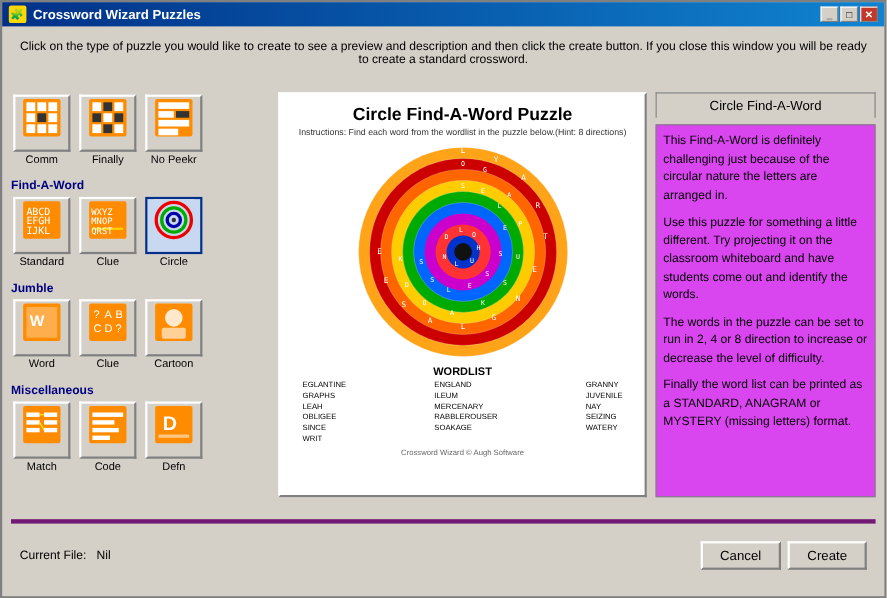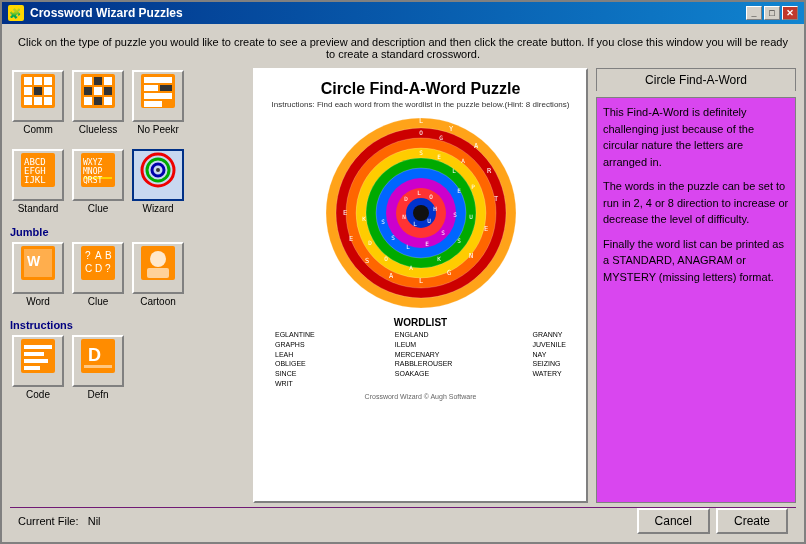--- a/index.html
+++ b/index.html
@@ -68,21 +68,21 @@
     }
     .close-btn {
       background: #c0392b;
       color: white;
     }
     .content {
       flex: 1;
       display: flex;
       flex-direction: column;
       padding: 8px;
-      gap: 4px;
+      gap: 20px;
     }
     .instructions {
       text-align: center;
       font-size: 11px;
       color: #000;
       padding: 4px;
     }
     .main-area {
       display: flex;
       gap: 8px;
@@ -217,22 +217,22 @@
       line-height: 1.5;
     }
     .desc-box p {
       margin-bottom: 8px;
     }
     
     .bottom-bar {
       display: flex;
       align-items: center;
       justify-content: space-between;
-      padding: 0 8px;
-      border-top: 1px solid #701a75;
+      padding: 16px 8px;
+      border-top: 4px solid #701a75;
       flex-shrink: 0;
     }
     .current-file {
       font-size: 11px;
     }
     .action-buttons {
       display: flex;
       gap: 6px;
     }
     .win-btn {
@@ -303,39 +303,40 @@
                   <rect x="15" y="5" width="8" height="8" fill="#333"></rect>
                   <rect x="25" y="5" width="8" height="8" fill="white"></rect>
                   <rect x="5" y="15" width="8" height="8" fill="#333"></rect>
                   <rect x="15" y="15" width="8" height="8" fill="white"></rect>
                   <rect x="25" y="15" width="8" height="8" fill="#333"></rect>
                   <rect x="5" y="25" width="8" height="8" fill="white"></rect>
                   <rect x="15" y="25" width="8" height="8" fill="#333"></rect>
                   <rect x="25" y="25" width="8" height="8" fill="white"></rect>
                 </svg>
               </div>
-              <span class="puzzle-label">Clueless</span>
+              <span class="puzzle-label">Finally</span>
             </div>
             <div class="puzzle-icon">
               <div class="icon-box">
                 <svg class="icon-art" viewBox="0 0 38 38">
                   <rect x="2" y="2" width="34" height="34" fill="#ff8c00" rx="2"></rect>
                   <rect x="5" y="5" width="28" height="6" fill="white"></rect>
                   <rect x="5" y="13" width="14" height="6" fill="white"></rect>
                   <rect x="21" y="13" width="12" height="6" fill="#333"></rect>
                   <rect x="5" y="21" width="28" height="6" fill="white"></rect>
                   <rect x="5" y="29" width="18" height="6" fill="white"></rect>
                 </svg>
               </div>
               <span class="puzzle-label">No Peekr</span>
             </div>
           </div>
         </div>
 
         <div>
+          <div class="section-label">Find-A-Word</div>
           <div class="icon-grid">
             <div class="puzzle-icon">
               <div class="icon-box">
                 <svg class="icon-art" viewBox="0 0 38 38">
                   <rect x="2" y="2" width="34" height="34" fill="#ff8c00" rx="2"></rect>
                   <text x="5" y="14" font-size="9" fill="white" font-family="monospace">ABCD</text>
                   <text x="5" y="23" font-size="9" fill="white" font-family="monospace">EFGH</text>
                   <text x="5" y="32" font-size="9" fill="white" font-family="monospace">IJKL</text>
                 </svg>
               </div>
@@ -356,21 +357,21 @@
             <div class="puzzle-icon">
               <div class="icon-box selected">
                 <svg class="icon-art" viewBox="0 0 38 38">
                   <rect x="0" y="0" width="38" height="38" fill="#c8d8f0"></rect>
                   <circle cx="19" cy="19" r="16" fill="none" stroke="#e00" stroke-width="3"></circle>
                   <circle cx="19" cy="19" r="11" fill="none" stroke="#0a0" stroke-width="3"></circle>
                   <circle cx="19" cy="19" r="6" fill="none" stroke="#00a" stroke-width="3"></circle>
                   <circle cx="19" cy="19" r="2" fill="#333"></circle>
                 </svg>
               </div>
-              <span class="puzzle-label">Wizard</span>
+              <span class="puzzle-label">Circle</span>
             </div>
           </div>
         </div>
 
         <div>
           <div class="section-label">Jumble</div>
           <div class="icon-grid">
             <div class="puzzle-icon">
               <div class="icon-box">
                 <svg class="icon-art" viewBox="0 0 38 38">
@@ -402,22 +403,38 @@
                   <circle cx="19" cy="15" r="8" fill="white" opacity="0.8"></circle>
                   <rect x="8" y="24" width="22" height="10" fill="white" opacity="0.6" rx="2"></rect>
                 </svg>
               </div>
               <span class="puzzle-label">Cartoon</span>
             </div>
           </div>
         </div>
 
         <div>
-          <div class="section-label">Instructions</div>
+          <div class="section-label">Miscellaneous</div>
           <div class="icon-grid">
+            <div class="puzzle-icon">
+              <div class="icon-box">
+                <svg class="icon-art" viewBox="0 0 38 38">
+                  <rect x="2" y="2" width="34" height="34" fill="#ff8c00" rx="2"></rect>
+                  <rect x="5" y="8" width="12" height="4" fill="white"></rect>
+                  <rect x="5" y="15" width="12" height="4" fill="white"></rect>
+                  <rect x="5" y="22" width="12" height="4" fill="white"></rect>
+                  <rect x="21" y="8" width="12" height="4" fill="white"></rect>
+                  <rect x="21" y="15" width="12" height="4" fill="white"></rect>
+                  <rect x="21" y="22" width="12" height="4" fill="white"></rect>
+                  <line x1="17" y1="10" x2="21" y2="10" stroke="yellow" stroke-width="1"></line>
+                  <line x1="17" y1="17" x2="21" y2="24" stroke="yellow" stroke-width="1"></line>
+                </svg>
+              </div>
+              <span class="puzzle-label">Match</span>
+            </div>
             <div class="puzzle-icon">
               <div class="icon-box">
                 <svg class="icon-art" viewBox="0 0 38 38">
                   <rect x="2" y="2" width="34" height="34" fill="#ff8c00" rx="2"></rect>
                   <rect x="5" y="8" width="28" height="4" fill="white"></rect>
                   <rect x="5" y="15" width="20" height="4" fill="white"></rect>
                   <rect x="5" y="22" width="24" height="4" fill="white"></rect>
                   <rect x="5" y="29" width="16" height="4" fill="white"></rect>
                 </svg>
               </div>
@@ -538,20 +555,21 @@
           </div>
 
           <div style="font-size:7px; color:#666; margin-top:4px;">Crossword Wizard © Augh Software</div>
         </div>
       </div>
 
       <div class="right-panel">
         <div class="desc-header">Circle Find-A-Word</div>
         <div class="desc-box">
           <p>This Find-A-Word is definitely challenging just because of the circular nature the letters are arranged in.</p>
+          <p>Use this puzzle for something a little different. Try projecting it on the classroom whiteboard and have students come out and identify the words.</p>
           <p>The words in the puzzle can be set to run in 2, 4 or 8 direction to increase or decrease the level of difficulty.</p>
           <p>Finally the word list can be printed as a STANDARD, ANAGRAM or MYSTERY (missing letters) format.</p>
         </div>
       </div>
 
     </div>
 
     <div class="bottom-bar">
       <div class="current-file">
         <span>Current File:</span>

